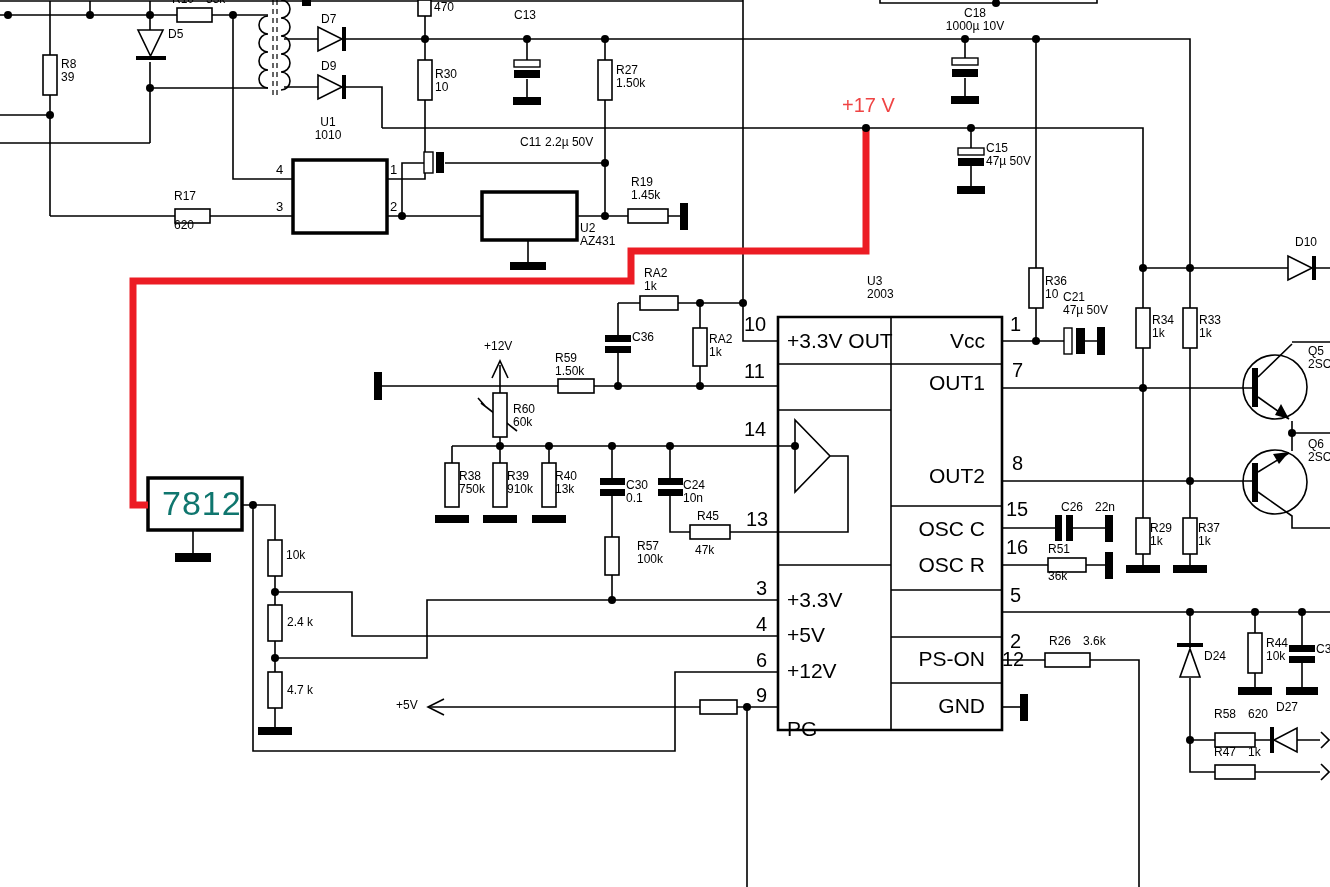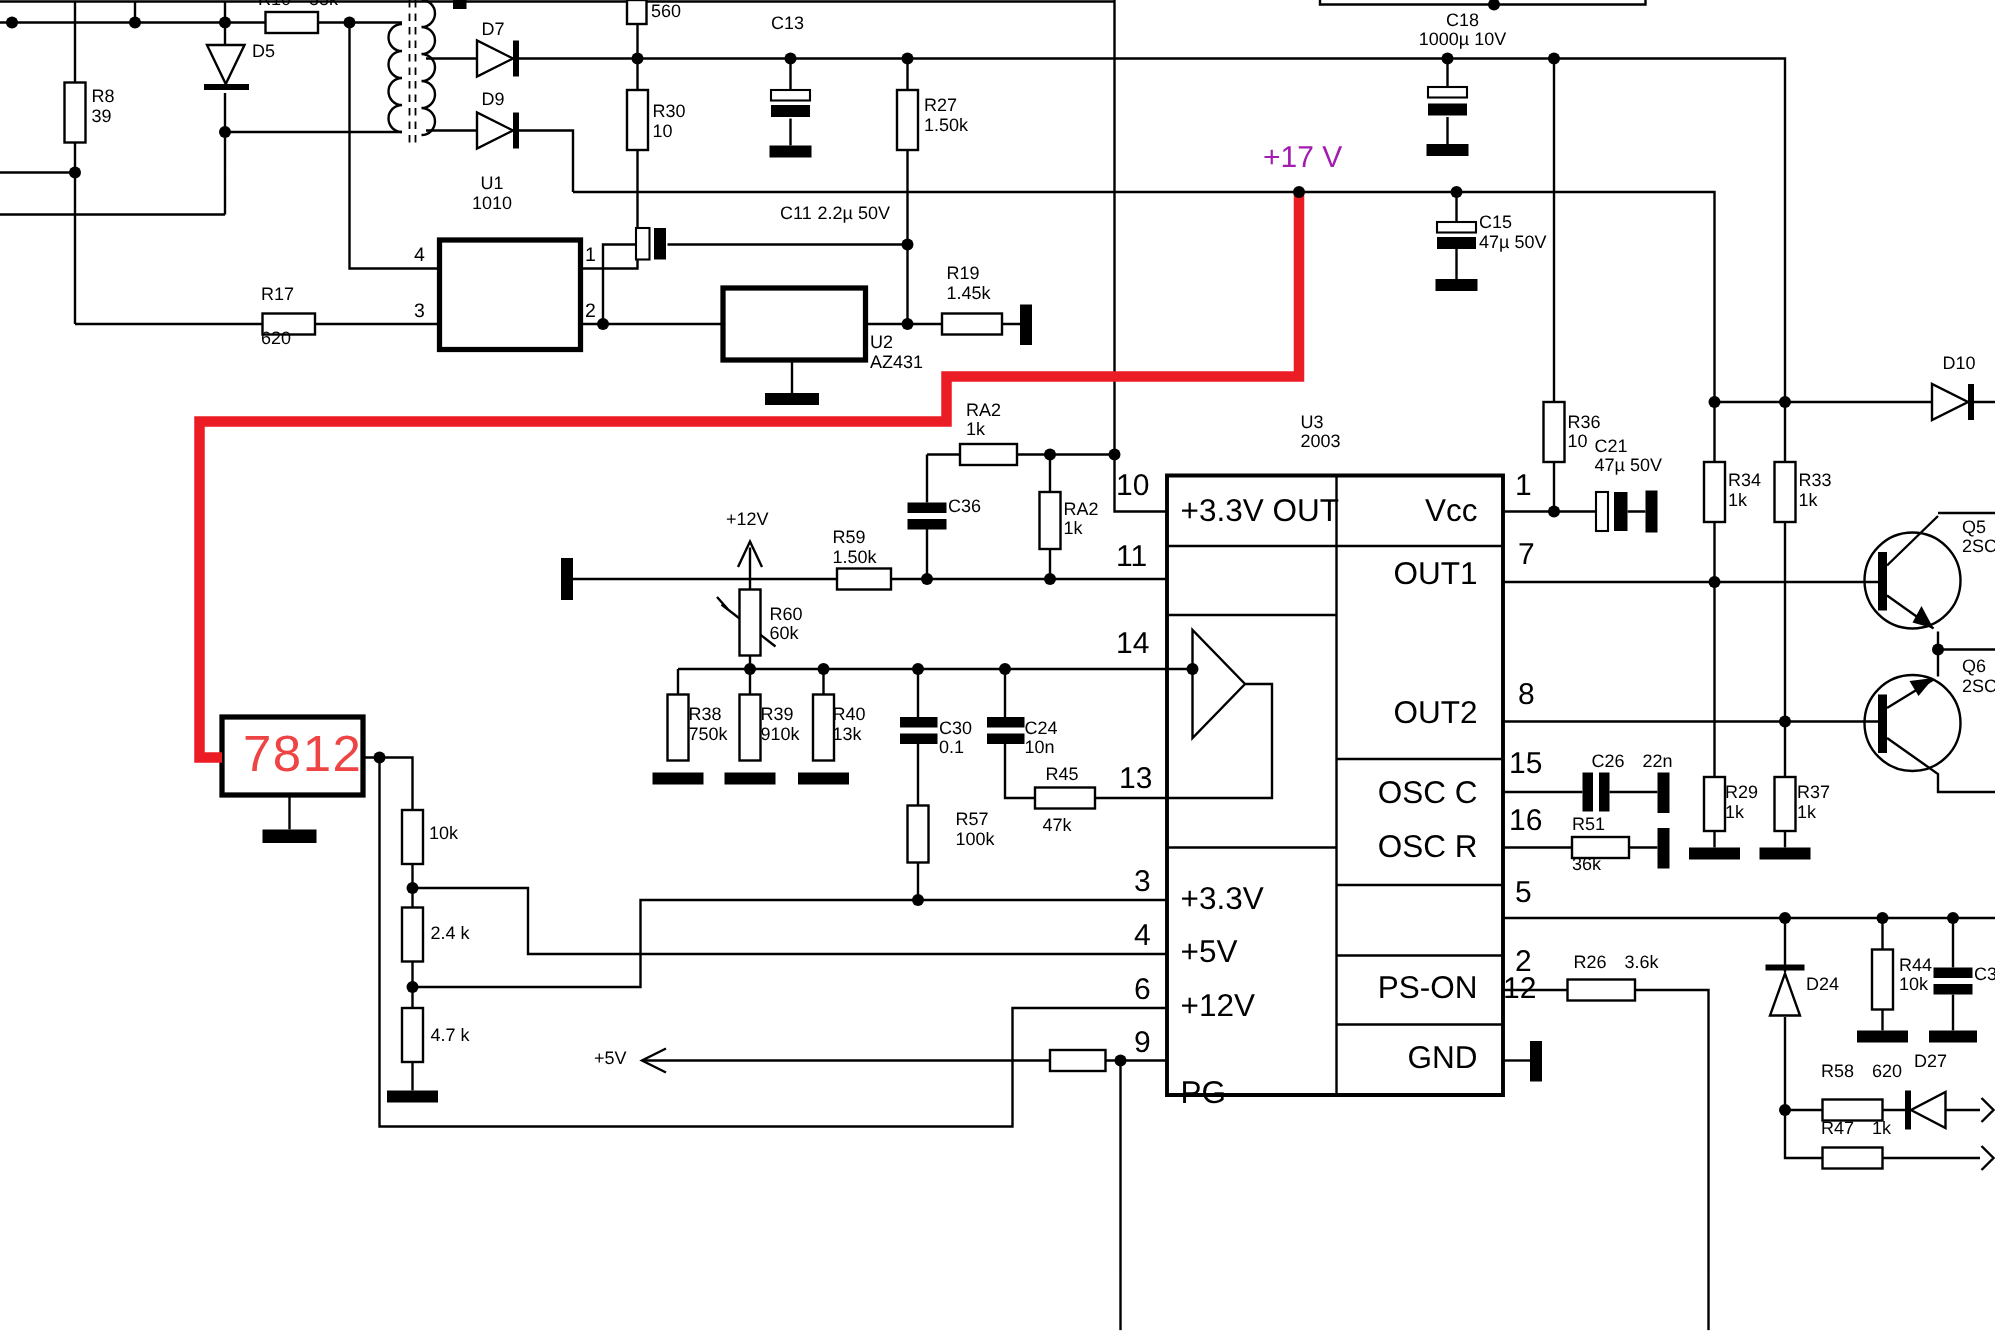--- a/index.html
+++ b/index.html
@@ -6,23 +6,23 @@
   #stage{position:relative;width:1330px;height:887px;background:#fff;font-family:"Liberation Sans",sans-serif}
   svg{position:absolute;left:0;top:0}
   .lbl{position:absolute;font:12px "Liberation Sans",sans-serif;color:#000;line-height:1.12;white-space:pre}
   .lbl .b{display:block}
   .row span + span{margin-left:12px}
   .ctr{text-align:center}
   .pn{position:absolute;font:20px "Liberation Sans",sans-serif;color:#000}
   .u3t{position:absolute;font:21px "Liberation Sans",sans-serif;color:#000;white-space:pre}
   .rt{right:345px;text-align:right}
   .u1p{position:absolute;font:13px "Liberation Sans",sans-serif;color:#000}
-  .net{position:absolute;font:20px "Liberation Sans",sans-serif;color:#a21caf}
+  .net{position:absolute;font:20px "Liberation Sans",sans-serif;color:#ef4444}
   .netsm{position:absolute;font:12px "Liberation Sans",sans-serif;color:#000}
-  .big{position:absolute;font:34px "Liberation Sans",sans-serif;color:#ef4444;letter-spacing:1px}
+  .big{position:absolute;font:34px "Liberation Sans",sans-serif;color:#0f766e;letter-spacing:1px}
 </style>
 </head>
 <body>
 
 <div id="stage">
 
 <svg width="1330" height="887" viewBox="0 0 1330 887">
 
   <g stroke="#000" stroke-width="1.6" fill="none">
     <path d="M0,1 H743"></path>
@@ -237,21 +237,21 @@
         <circle cx="1190" cy="481" r="4"></circle>
     <circle cx="1190" cy="612" r="4"></circle>
         <circle cx="1255" cy="612" r="4"></circle>
         <circle cx="1302" cy="612" r="4"></circle>
     <circle cx="1190" cy="740" r="4"></circle>
         <circle cx="1292" cy="433" r="4"></circle>
   </g>
 </svg>
 
 <div class="lbl row" style="left:172px;top:-7px"><span>R10</span><span>33k</span></div>
-<div class="lbl" style="left:434px;top:1px"><span>560</span></div>
+<div class="lbl" style="left:434px;top:1px"><span>470</span></div>
 <div class="lbl" style="left:168px;top:28px"><span>D5</span></div>
 <div class="lbl" style="left:61px;top:58px"><span class="b">R8</span><span class="b">39</span></div>
 <div class="lbl" style="left:321px;top:13px"><span>D7</span></div>
 <div class="lbl" style="left:321px;top:60px"><span>D9</span></div>
 <div class="lbl" style="left:435px;top:68px"><span class="b">R30</span><span class="b">10</span></div>
 <div class="lbl" style="left:514px;top:9px"><span>C13</span></div>
 <div class="lbl" style="left:616px;top:64px"><span class="b">R27</span><span class="b">1.50k</span></div>
 <div class="lbl ctr" style="left:935px;top:7px;width:80px"><span class="b">C18</span><span class="b">1000µ 10V</span></div>
 <div class="lbl ctr" style="left:303px;top:116px;width:50px"><span class="b">U1</span><span class="b">1010</span></div>
 <div class="lbl" style="left:520px;top:136px"><span>C11</span></div>

